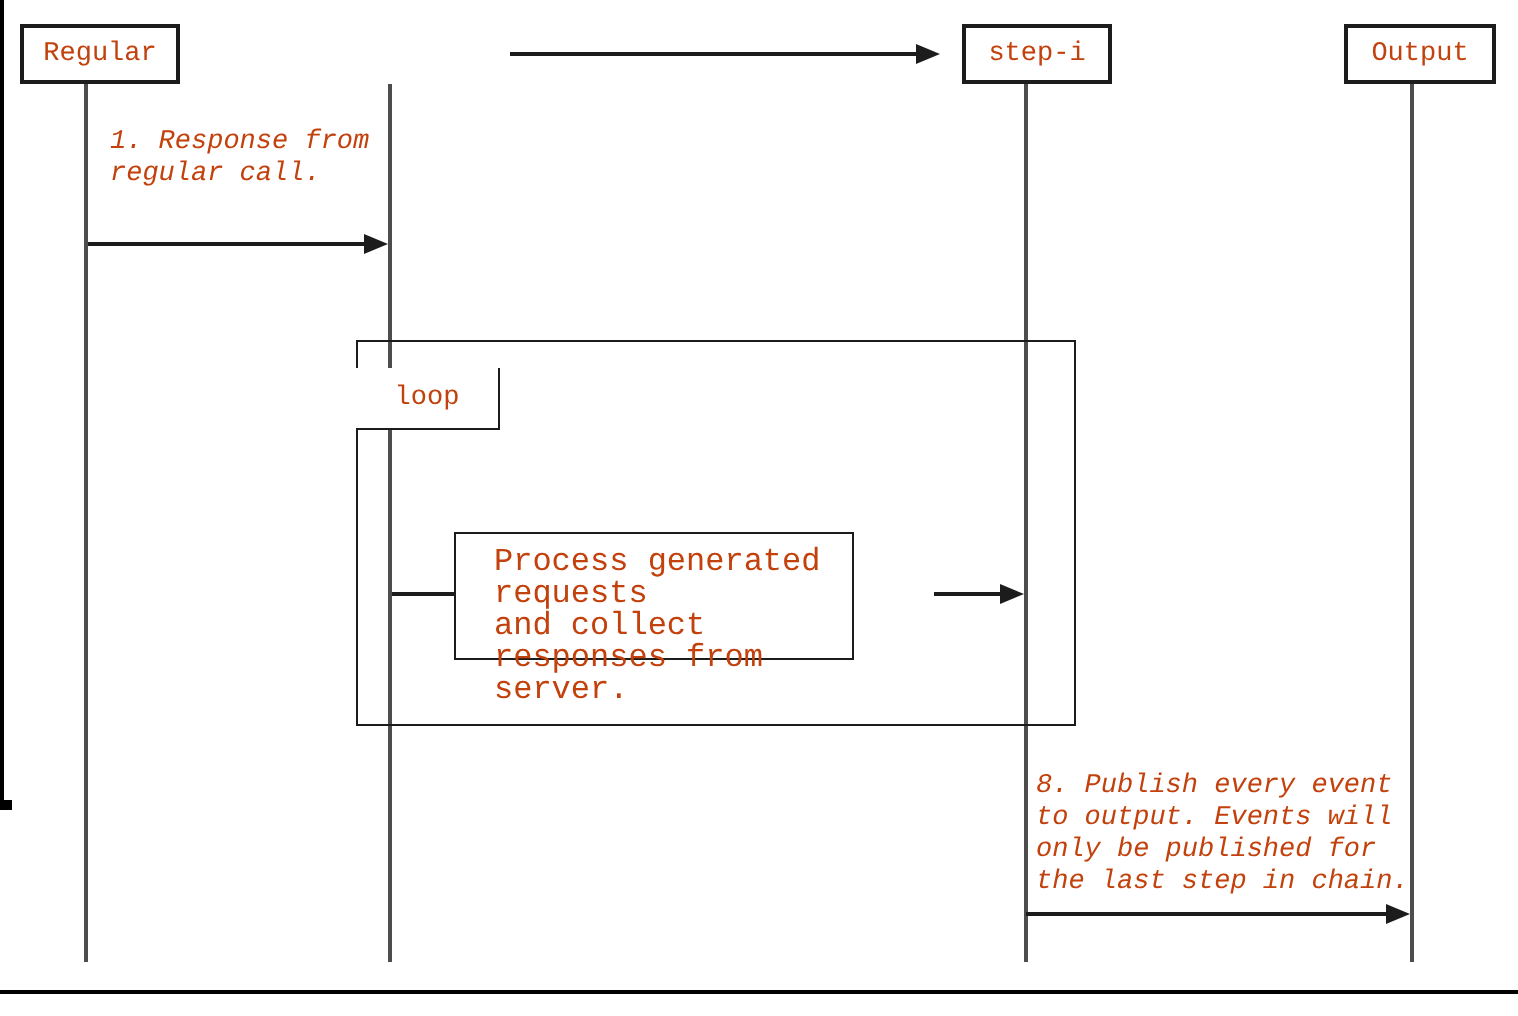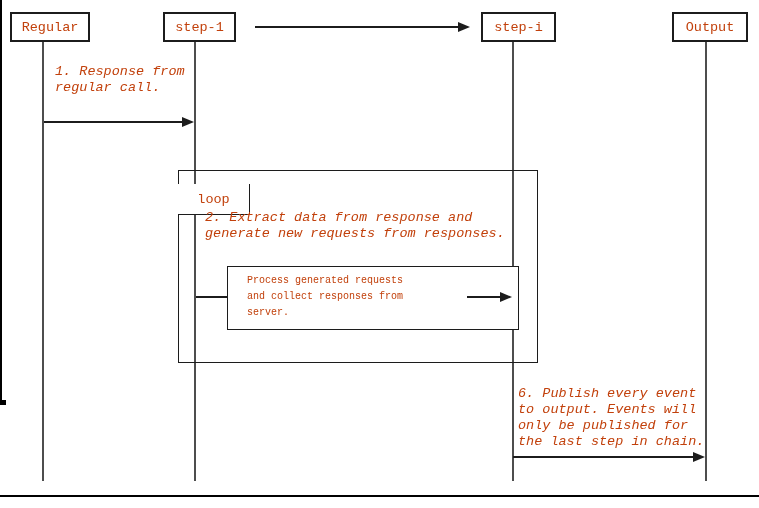--- a/index.html
+++ b/index.html
@@ -79,73 +79,70 @@
     display: flex;
     align-items: center;
     justify-content: center;
     font-size: 13.5px;
     z-index: 2;
   }
   .process-box {
     position: absolute;
     left: 227px;
     top: 266px;
-    width: 292px;
+    width: 200px;
     height: 64px;
     border: 1px solid #1c1c1c;
     box-sizing: border-box;
     background: #ffffff;
     padding: 6px 6px 6px 19px;
-    font-size: 10px;
+    font-size: 16px;
     line-height: 16px;
     white-space: pre-line;
     z-index: 2;
   }
   .edge-artifact { position: absolute; background: #000000; z-index: 4; }
 </style>
 </head>
 <body>
 
 <div class="canvas">
 
   <div class="edge-artifact" style="left:0; top:0; width:2px; height:403px;"></div>
   <div class="edge-artifact" style="left:0; top:400px; width:6px; height:5px;"></div>
   <div class="edge-artifact" style="left:0; top:495px; width:759px; height:2px;"></div>
 
   <div class="actor-box" style="left:10px; top:12px; width:80px;">Regular</div>
-  <div class="actor-box" style="left:163px; top:12px; width:73px;">step-1</div>
   <div class="actor-box" style="left:672px; top:12px; width:76px;">Output</div>
   <div class="actor-box" style="left:481px; top:12px; width:75px;">step-i</div>
 
   <div class="lifeline" style="left:42px;"></div>
   <div class="lifeline" style="left:194px;"></div>
   <div class="lifeline" style="left:512px;"></div>
   <div class="lifeline" style="left:705px;"></div>
 
   <div class="hline" style="left:255px; top:26px; width:203px;"></div>
   <div class="arrowhead" style="left:458px; top:22px;"></div>
 
   <div class="msg" style="left:55px; top:64px;">1. Response from
 regular call.</div>
   <div class="hline" style="left:44px; top:121px; width:138px;"></div>
   <div class="arrowhead" style="left:182px; top:117px;"></div>
 
   <div class="loop-frame"></div>
   <div class="loop-label">loop</div>
 
-  <div class="msg" style="left:205px; top:210px;">2. Extract data from response and
-generate new requests from responses.</div>
 
   <div class="hline" style="left:196px; top:296px; width:31px;"></div>
   <div class="process-box">Process generated requests
 and collect responses from
 server.</div>
   <div class="hline" style="left:467px; top:296px; width:33px;"></div>
   <div class="arrowhead" style="left:500px; top:292px;"></div>
 
-  <div class="msg" style="left:518px; top:386px;">6. Publish every event
+  <div class="msg" style="left:518px; top:386px;">8. Publish every event
 to output. Events will
 only be published for
 the last step in chain.</div>
   <div class="hline" style="left:513px; top:456px; width:180px;"></div>
   <div class="arrowhead" style="left:693px; top:452px;"></div>
 
 </div>
 
 </body></html>

